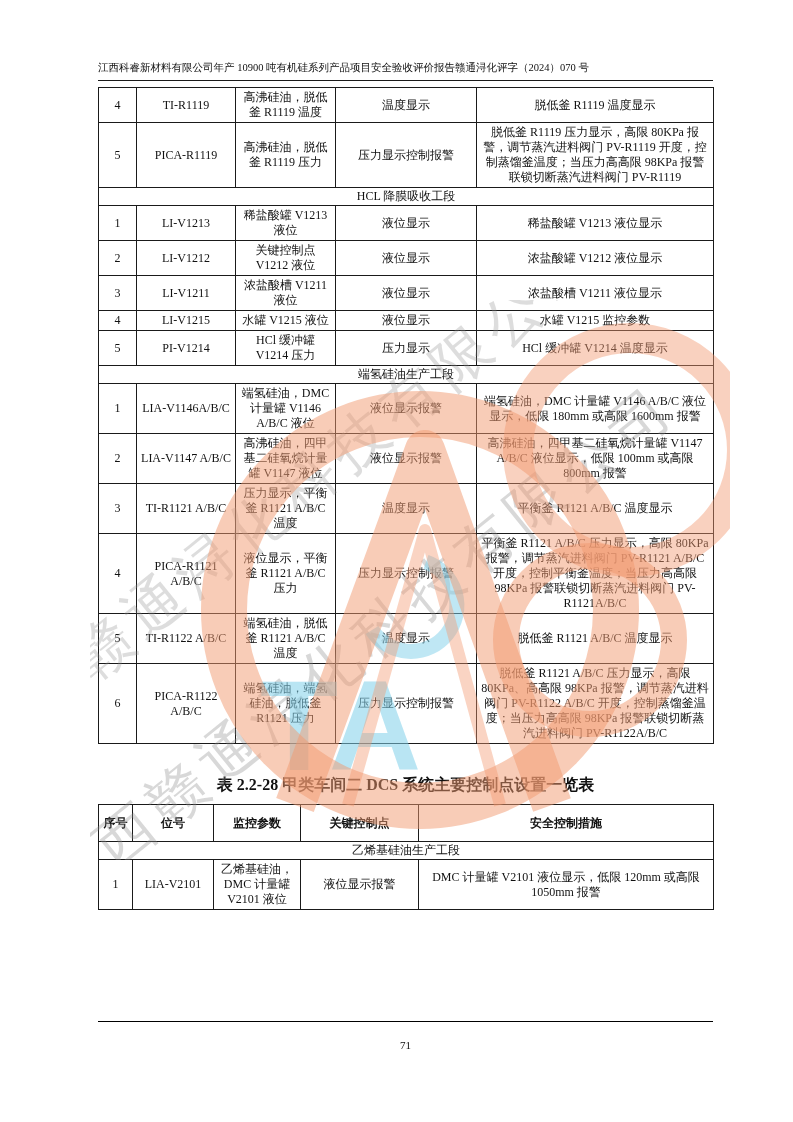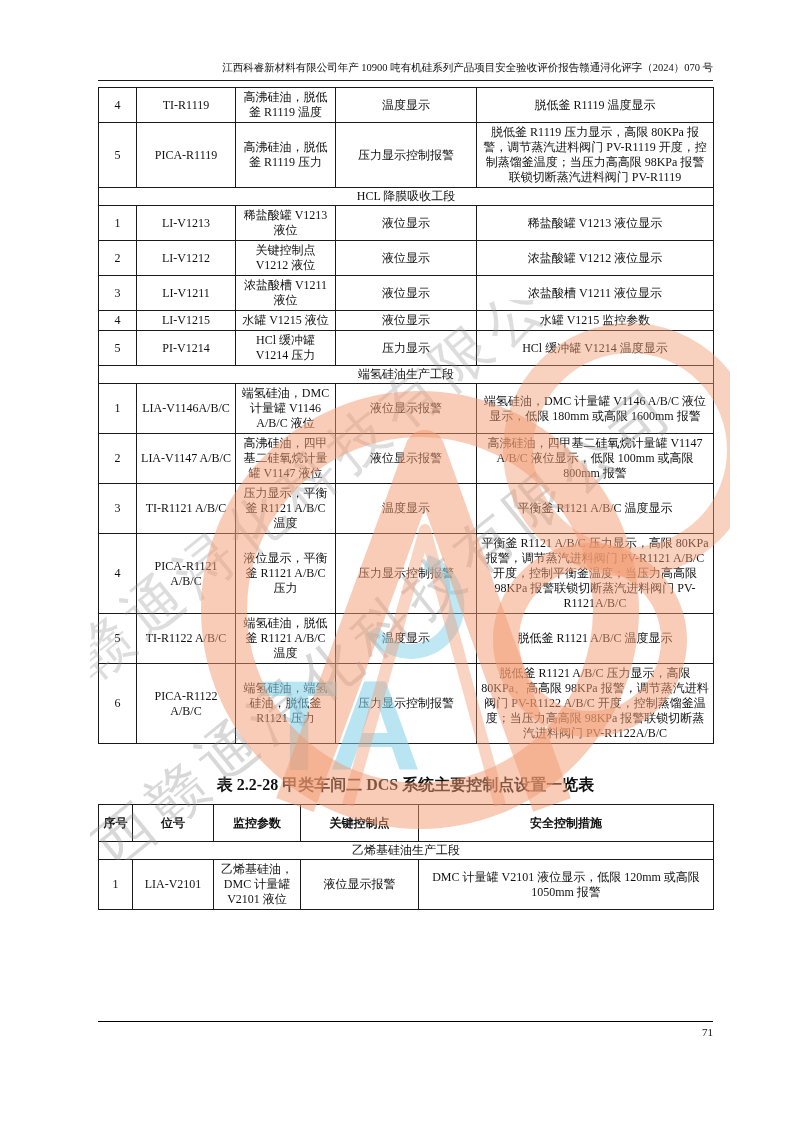--- a/index.html
+++ b/index.html
@@ -6,21 +6,21 @@
   body{
     width:793px;height:1122px;position:relative;overflow:hidden;
     background:#ffffff;
     font-family:"Liberation Serif","DejaVu Serif",serif;
     color:#111;
   }
   .page{position:absolute;inset:0;z-index:1;}
   
   .doc-header{
     margin:60px 80px 0 98px;
-    display:flex;justify-content:flex-end;align-items:flex-end;
+    display:flex;justify-content:flex-start;align-items:flex-end;
     font-size:10.5px;line-height:16px;
     border-bottom:1px solid #1a1a1a;padding-bottom:4px;
     white-space:nowrap;
   }
   
   table.ctl{
     border-collapse:collapse;table-layout:fixed;
     margin-left:98px;width:615px;
     font-size:12px;line-height:1.25;
   }
@@ -41,21 +41,21 @@
   .t2 col.c4{width:118px}.t2 col.c5{width:295px}
   .t2{margin-top:8px;font-family:Liberation Serif, serif;}
   .table-title{
     margin:30px 80px 0 98px;
     text-align:center;font-weight:bold;font-size:16px;line-height:22px;
   }
   
   .doc-footer{
     position:absolute;left:98px;right:80px;top:1021px;z-index:1;
     border-top:1.5px solid #000;
-    text-align:right;font-size:11px;padding-top:4px;
+    text-align:center;font-size:11px;padding-top:17px;
   }
   
   .watermark{
     position:absolute;left:90px;top:300px;width:640px;height:560px;
     z-index:5;pointer-events:none;
   }
 </style>
 </head>
 <body>
 

